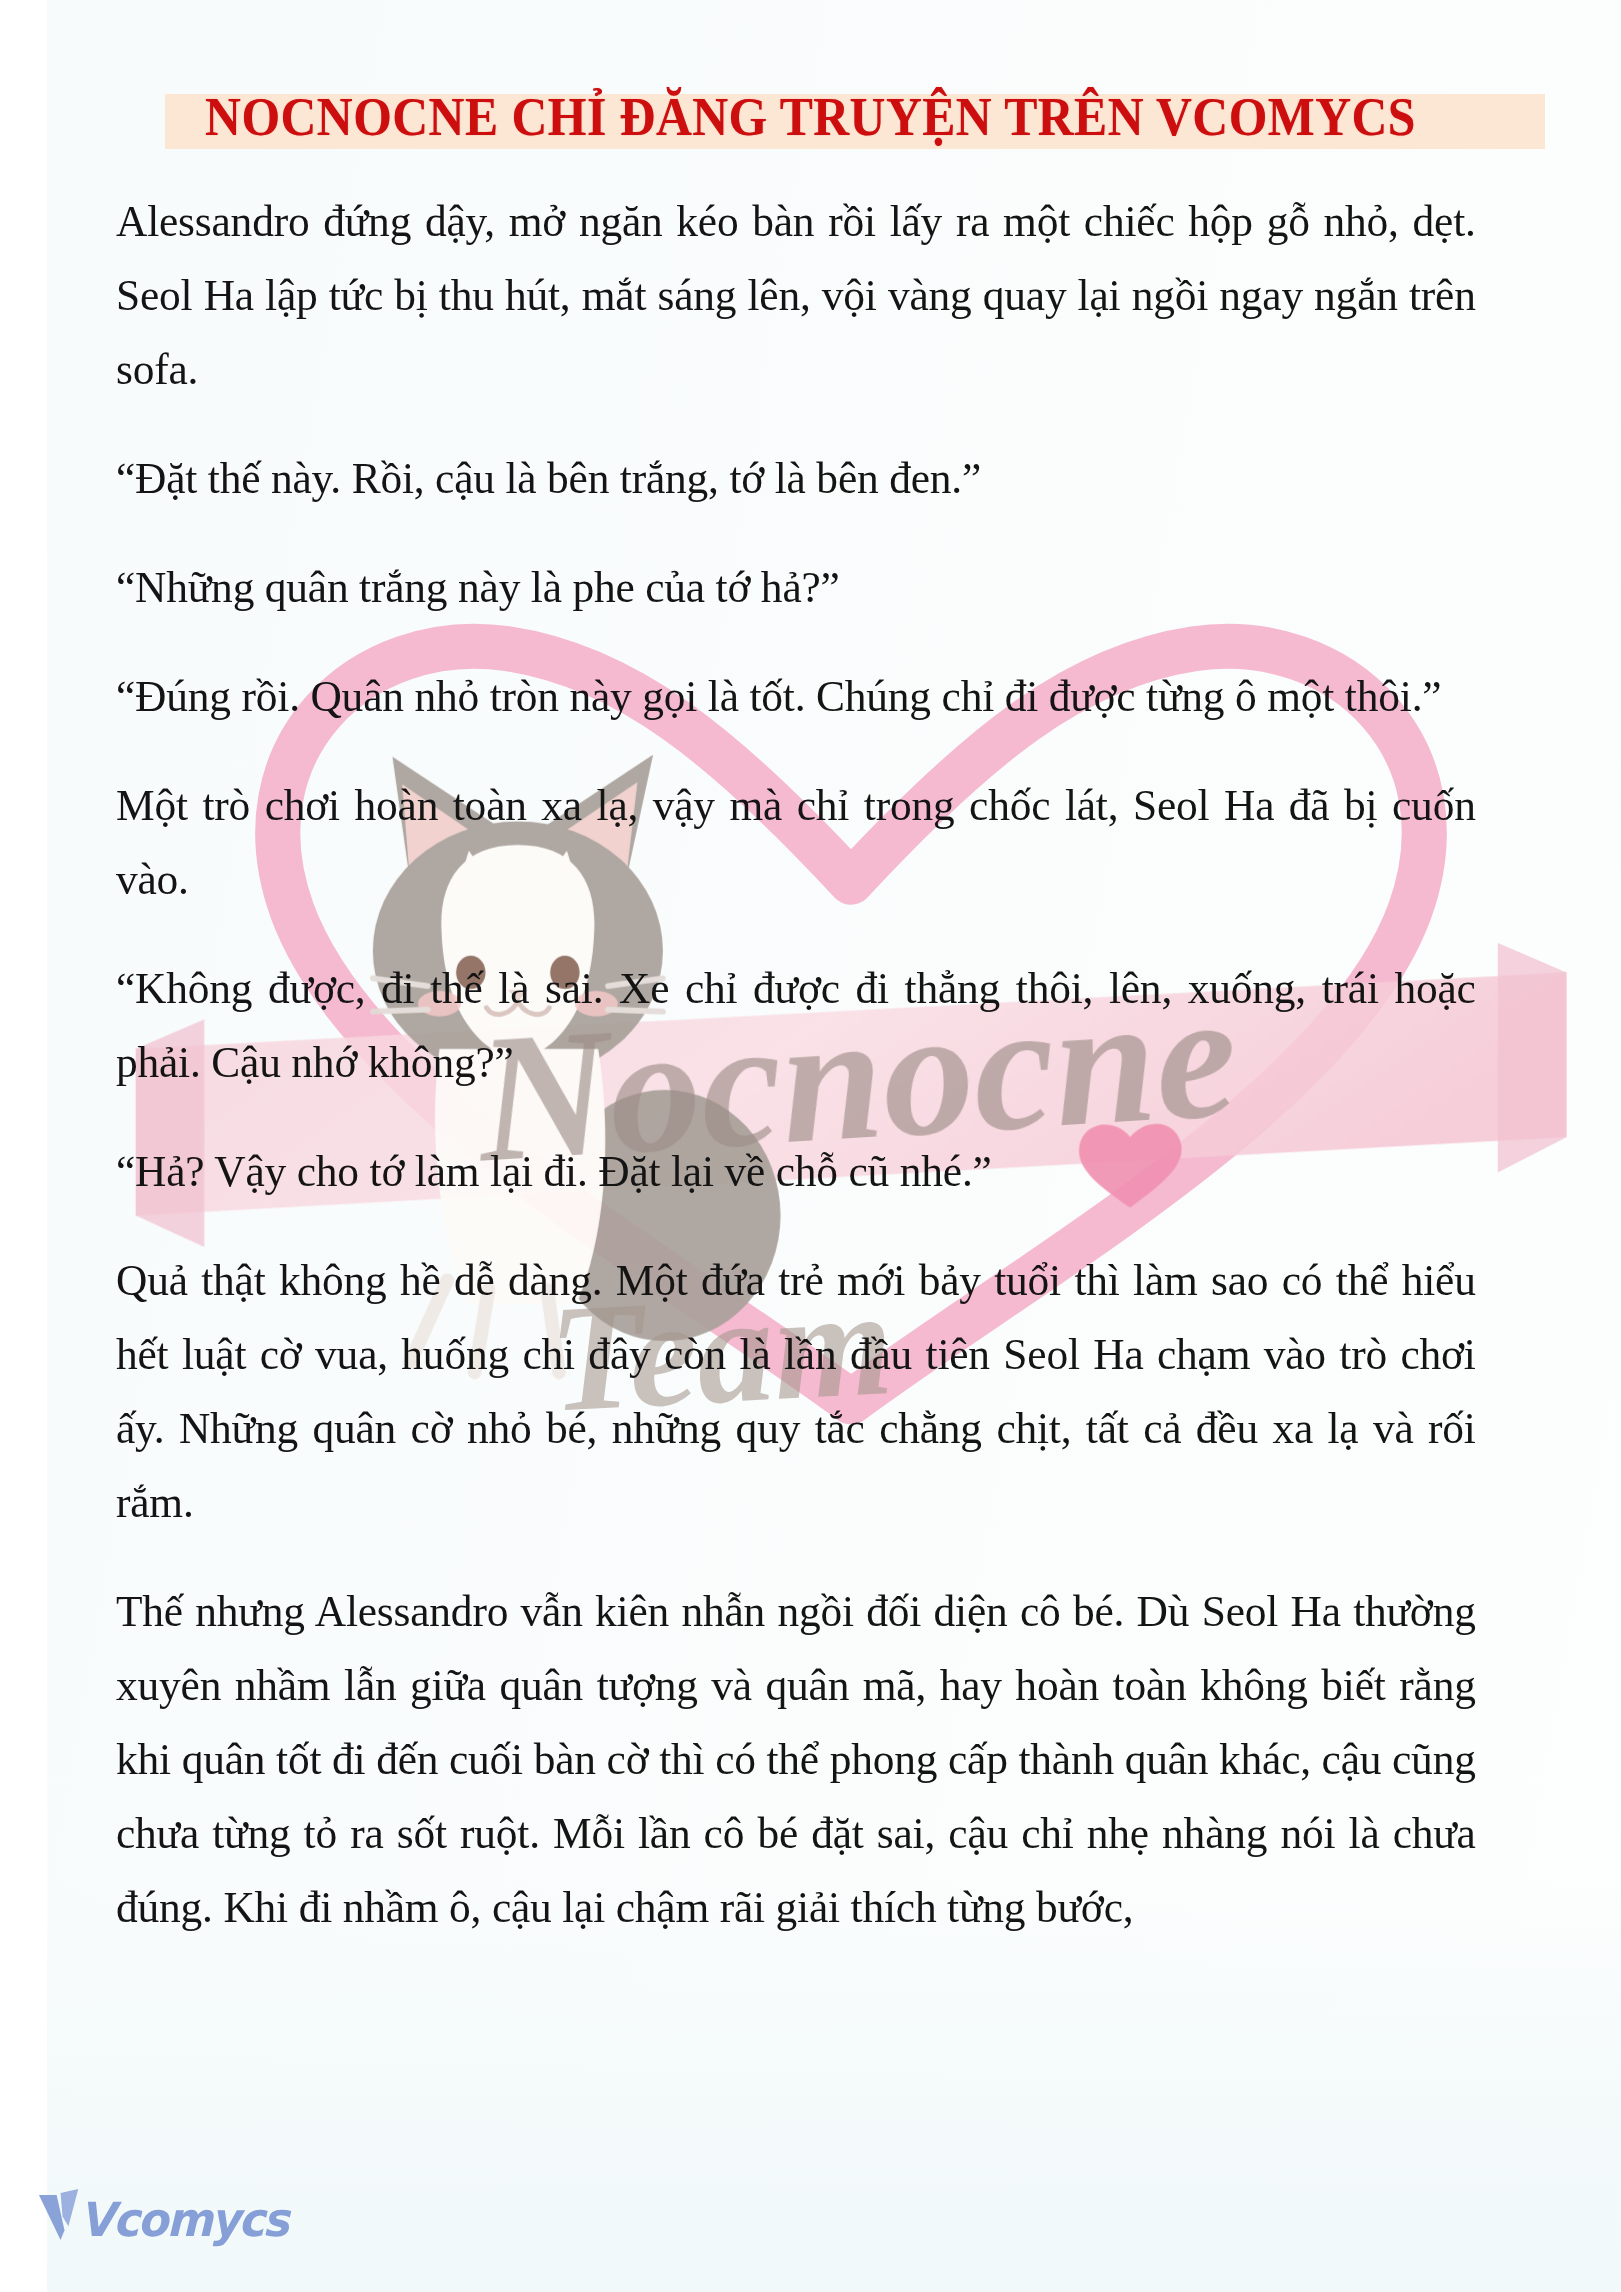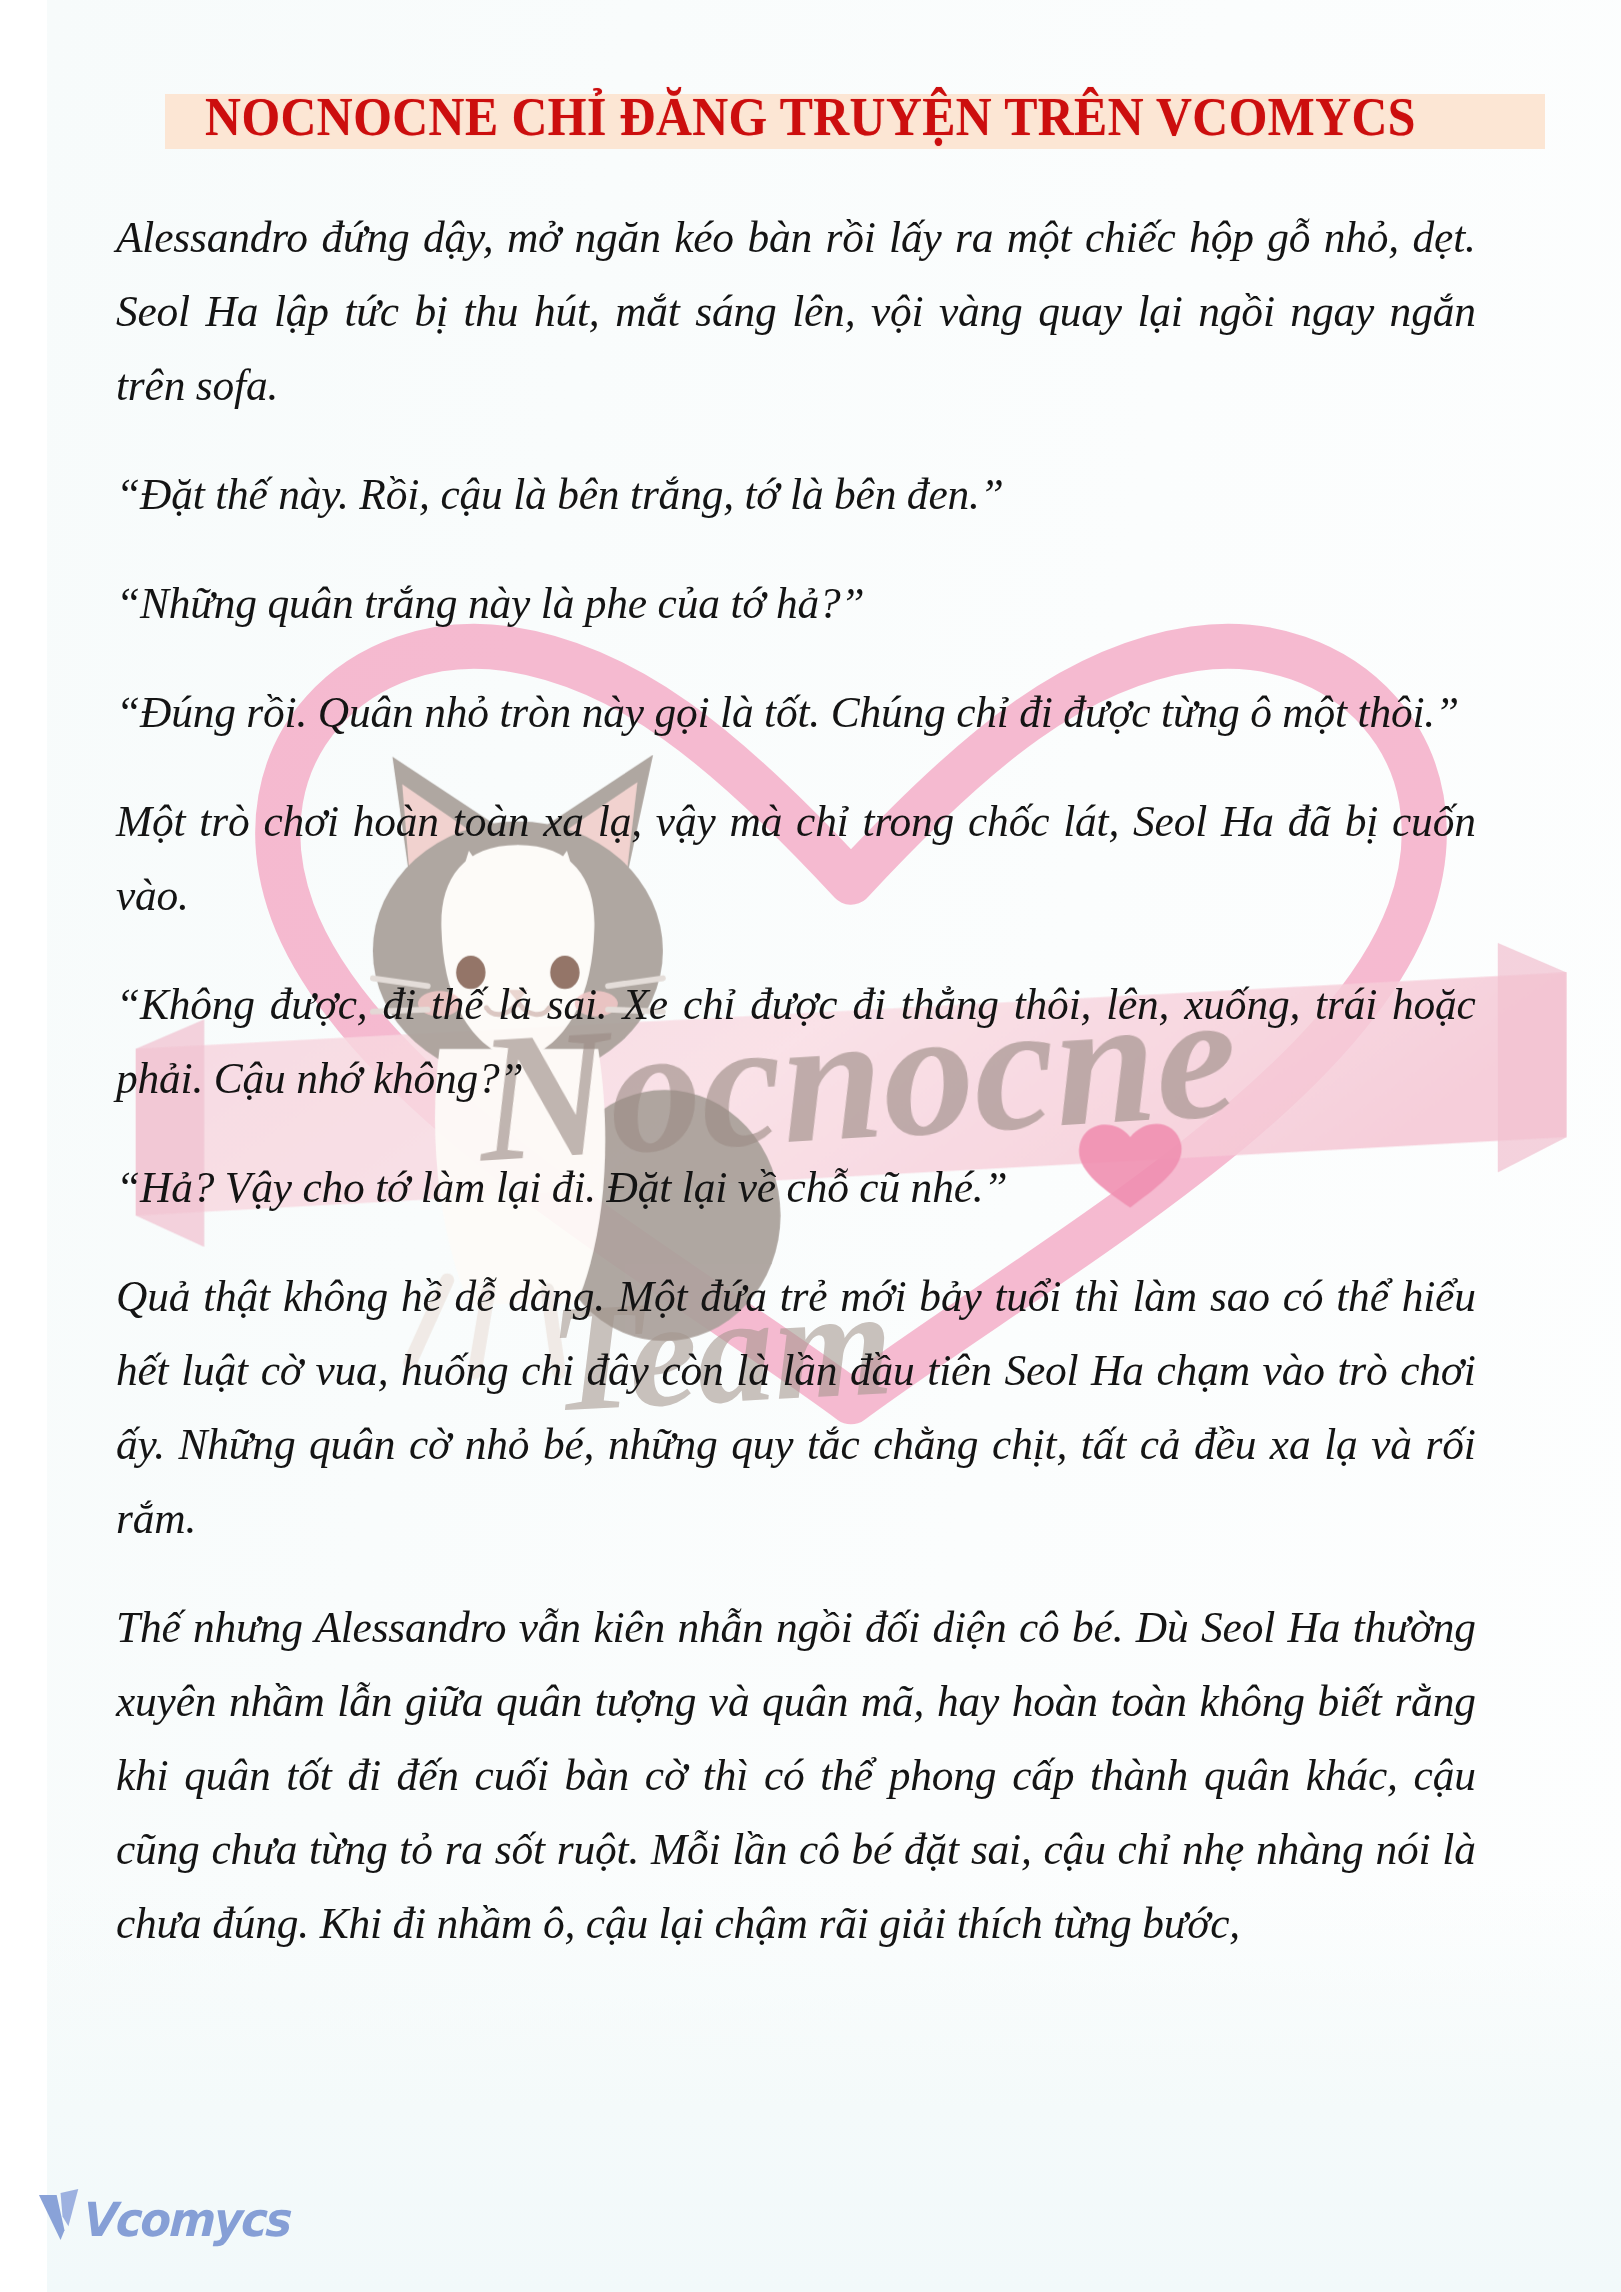--- a/index.html
+++ b/index.html
@@ -81,23 +81,22 @@
     transform: scaleX(0.92);
     white-space: nowrap;
     text-shadow: 0 0 1px rgba(204,14,14,0.5);
   }
 
   
   #content {
     position: absolute;
     z-index: 3;
     left: 116px;
-    top: 200px;
+    top: 184px;
     width: 1409px;
-    font-style: italic;
   }
   .para {
     color: #141414;
     font-family: "Liberation Serif", "DejaVu Serif", serif;
     font-size: 45px;
     line-height: 74px;
     text-align: justify;
     text-justify: inter-word;
     margin: 0 0 35px 0;
     transform: scaleX(0.965);

